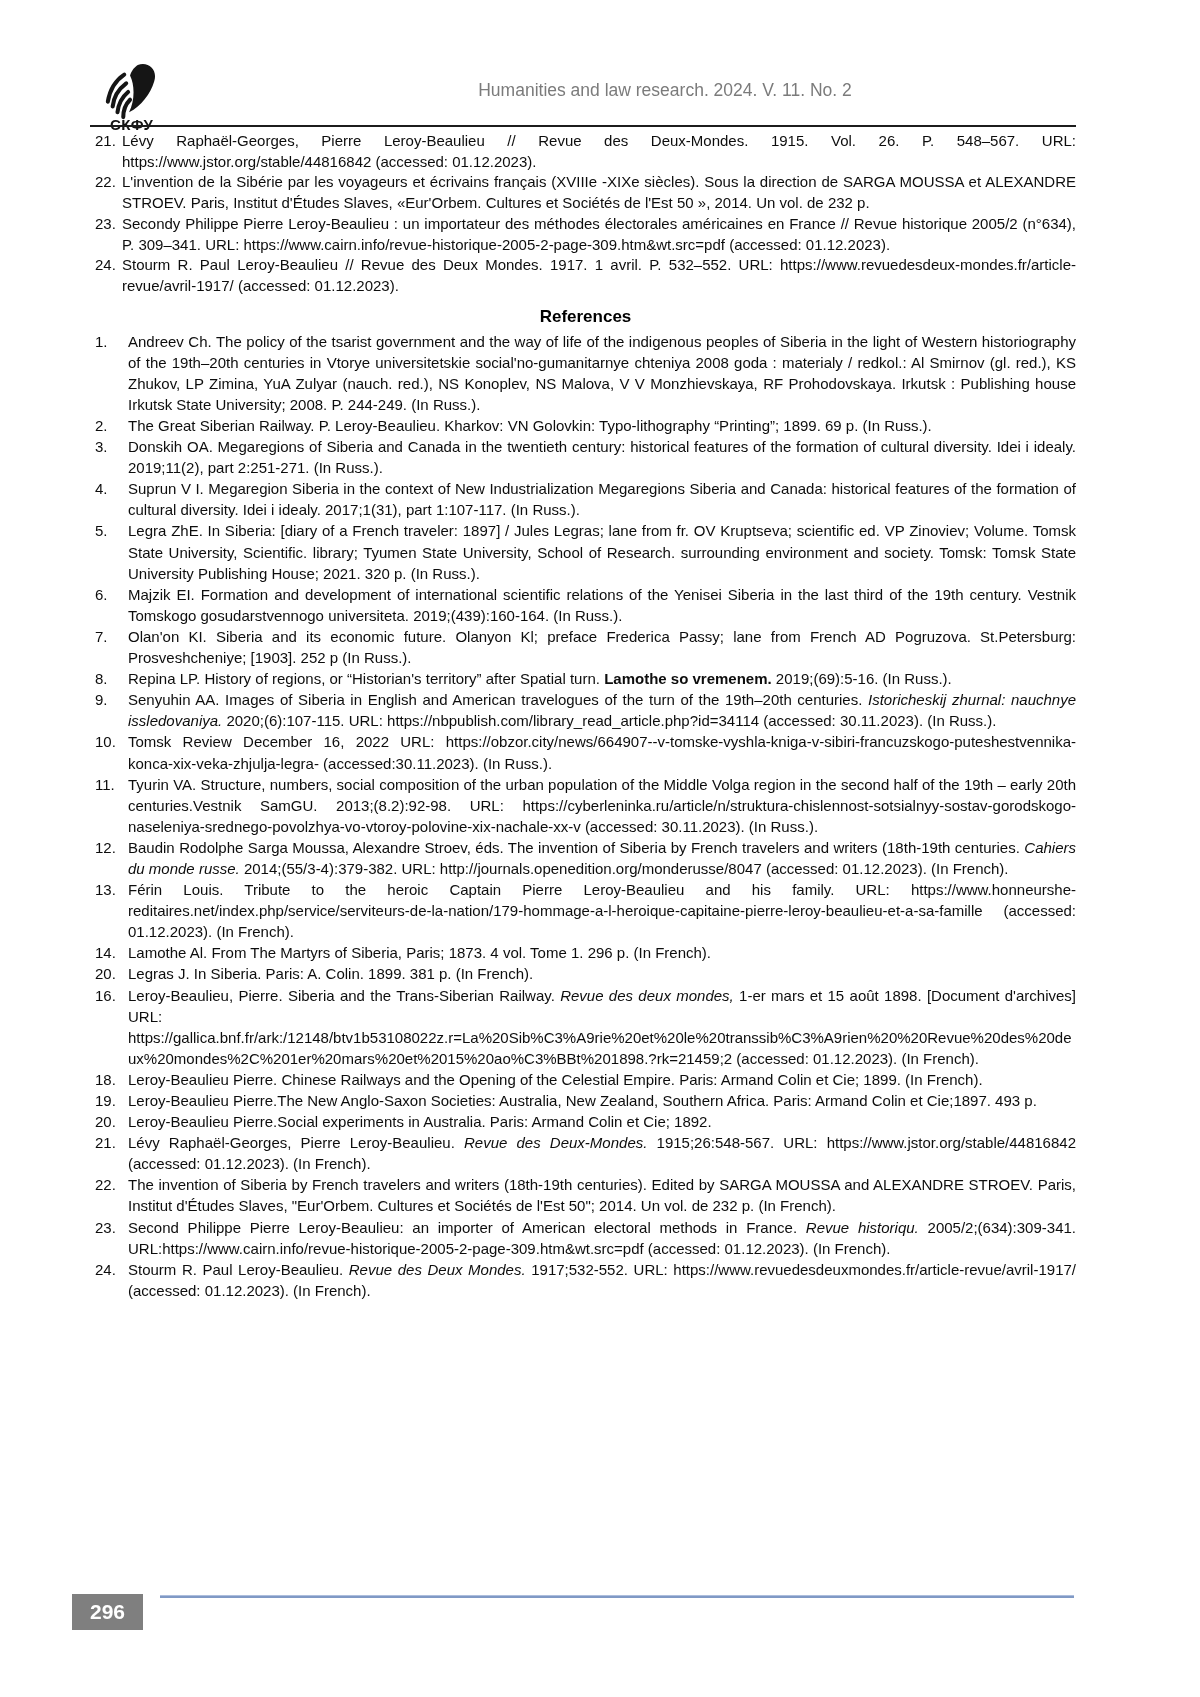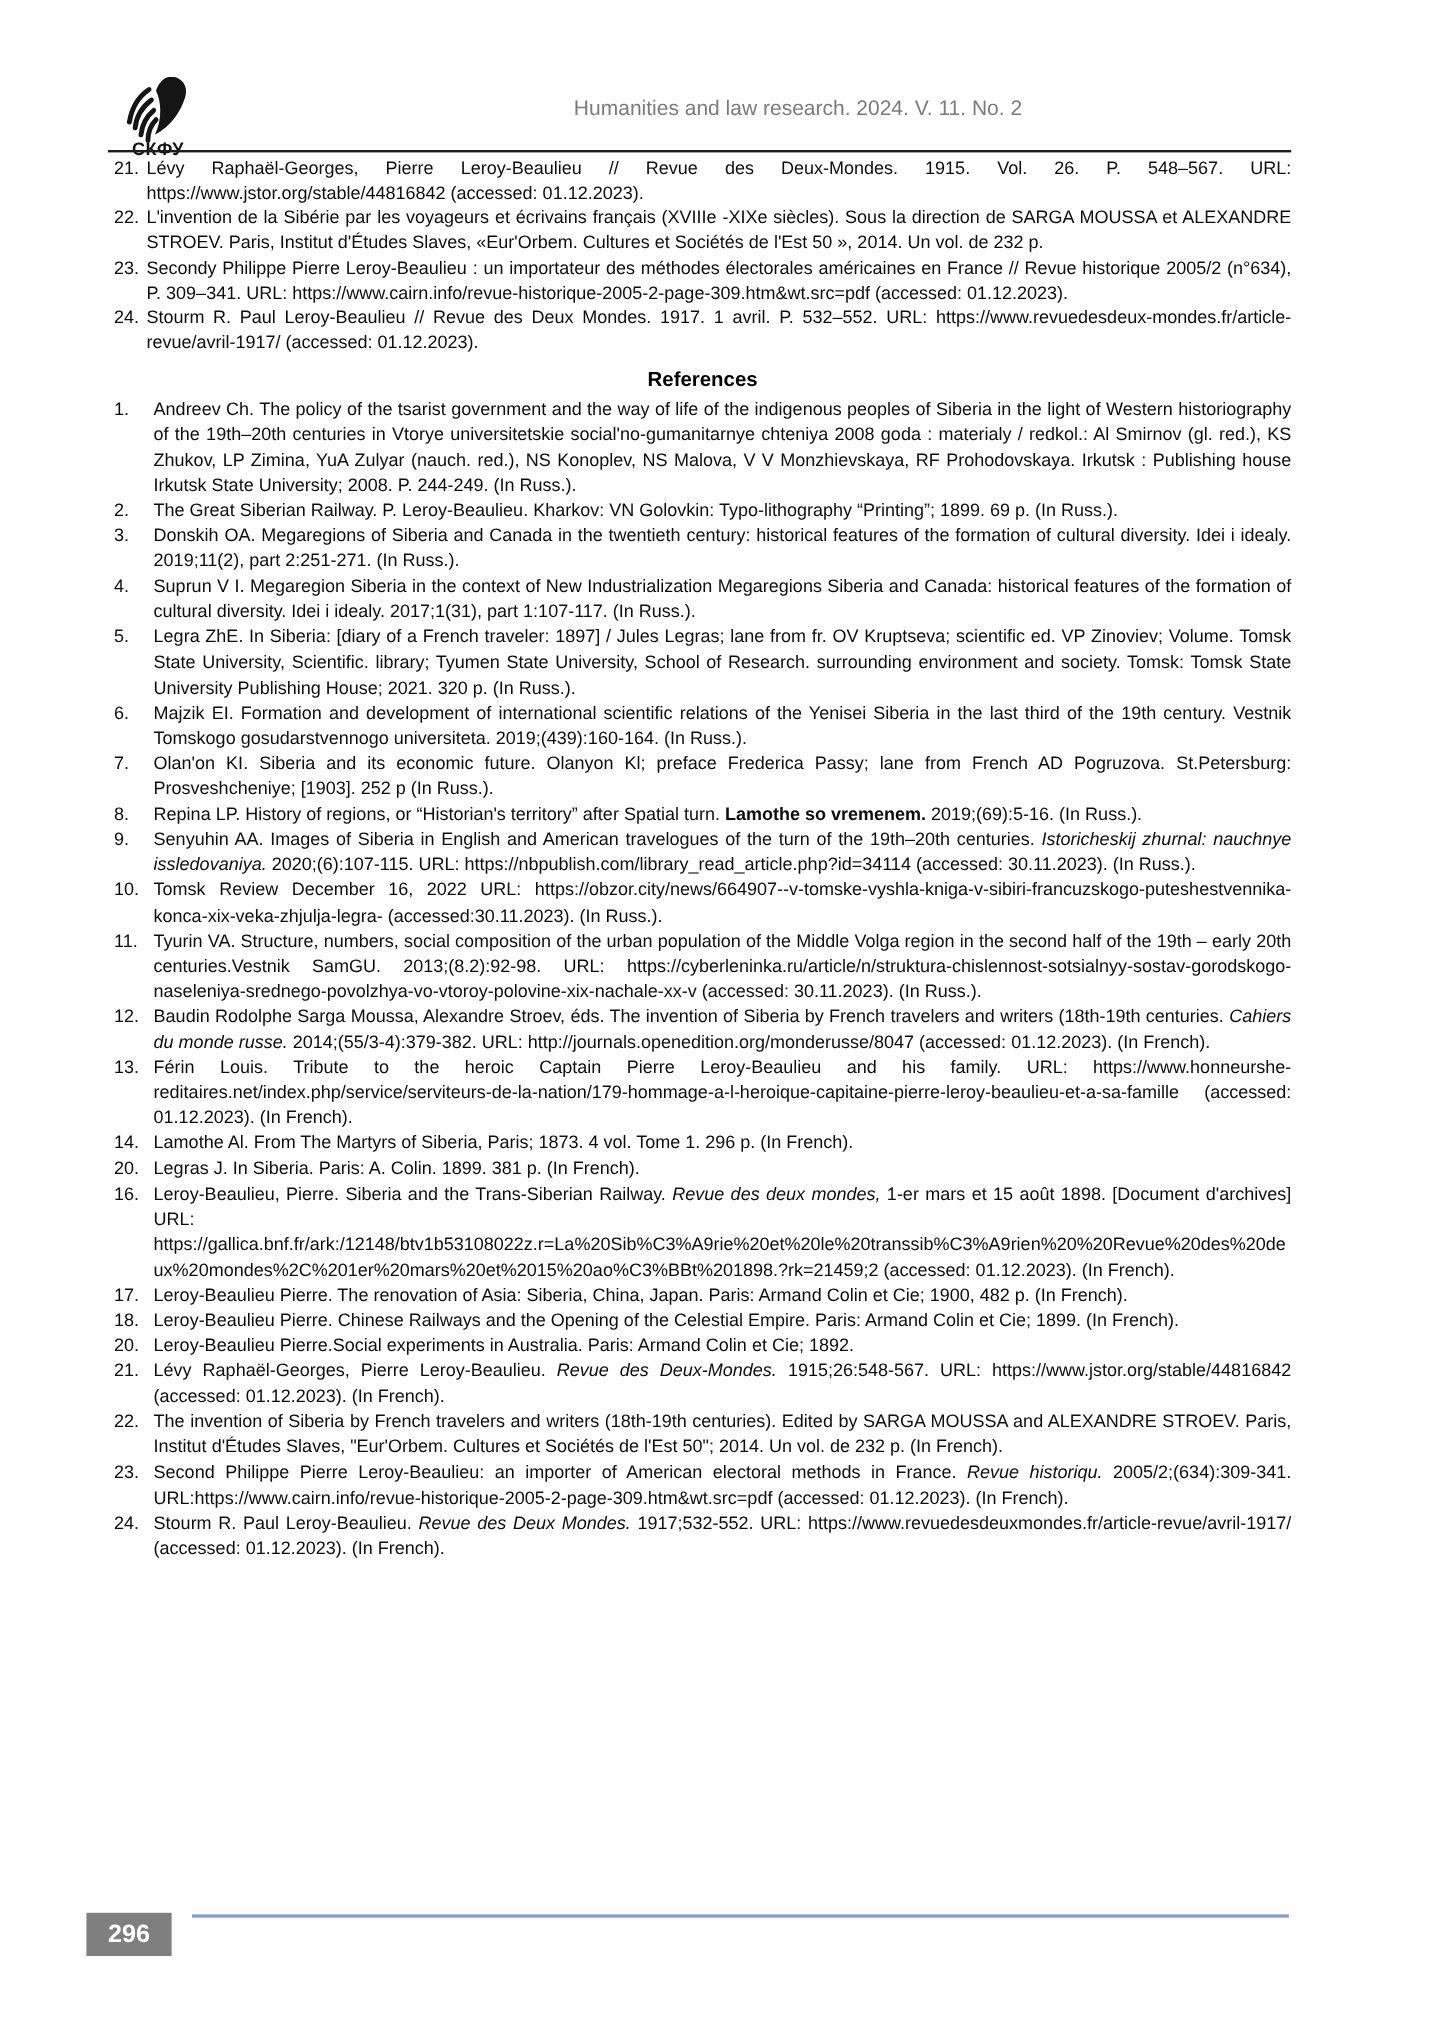--- a/index.html
+++ b/index.html
@@ -142,26 +142,26 @@
       </div>
       <div class="ref-row">
         <span class="ref-num">20.</span>
         <span class="ref-text"><span>Legras J. In Siberia. Paris: A. Colin. 1899. 381 p. (In French).</span></span>
       </div>
       <div class="ref-row">
         <span class="ref-num">16.</span>
         <span class="ref-text"><span>Leroy-Beaulieu, Pierre. Siberia and the Trans-Siberian Railway. </span><span class="it">Revue des deux mondes,</span><span> 1-er mars et 15 août 1898. [Document d'archives] URL: https://gallica.bnf.fr/ark:/12148/btv1b53108022z.r=La%20Sib%C3%A9rie%20et%20le%20transsib%C3%A9rien%20%20Revue%20des%20deux%20mondes%2C%201er%20mars%20et%2015%20ao%C3%BBt%201898.?rk=21459;2 (accessed: 01.12.2023). (In French).</span></span>
       </div>
       <div class="ref-row">
-        <span class="ref-num">17.</span>
-        <span class="ref-text"><span>Leroy-Beaulieu Pierre. The renovation of Asia: Siberia, China, Japan. Paris: Armand Colin et Cie; 1900, 482 p. (In French).</span></span>
+        <span class="ref-num">18.</span>
+        <span class="ref-text"><span>Leroy-Beaulieu Pierre. Chinese Railways and the Opening of the Celestial Empire. Paris: Armand Colin et Cie; 1899. (In French).</span></span>
       </div>
       <div class="ref-row">
-        <span class="ref-num">18.</span>
-        <span class="ref-text"><span>Leroy-Beaulieu Pierre. Chinese Railways and the Opening of the Celestial Empire. Paris: Armand Colin et Cie; 1899. (In French).</span></span>
+        <span class="ref-num">19.</span>
+        <span class="ref-text"><span>Leroy-Beaulieu Pierre.The New Anglo-Saxon Societies: Australia, New Zealand, Southern Africa. Paris: Armand Colin et Cie;1897. 493 p.</span></span>
       </div>
       <div class="ref-row">
         <span class="ref-num">20.</span>
         <span class="ref-text"><span>Leroy-Beaulieu Pierre.Social experiments in Australia. Paris: Armand Colin et Cie; 1892.</span></span>
       </div>
       <div class="ref-row">
         <span class="ref-num">21.</span>
         <span class="ref-text"><span>Lévy Raphaël-Georges, Pierre Leroy-Beaulieu. </span><span class="it">Revue des Deux-Mondes.</span><span> 1915;26:548-567. URL: https://www.jstor.org/stable/44816842 (accessed: 01.12.2023). (In French).</span></span>
       </div>
       <div class="ref-row">

